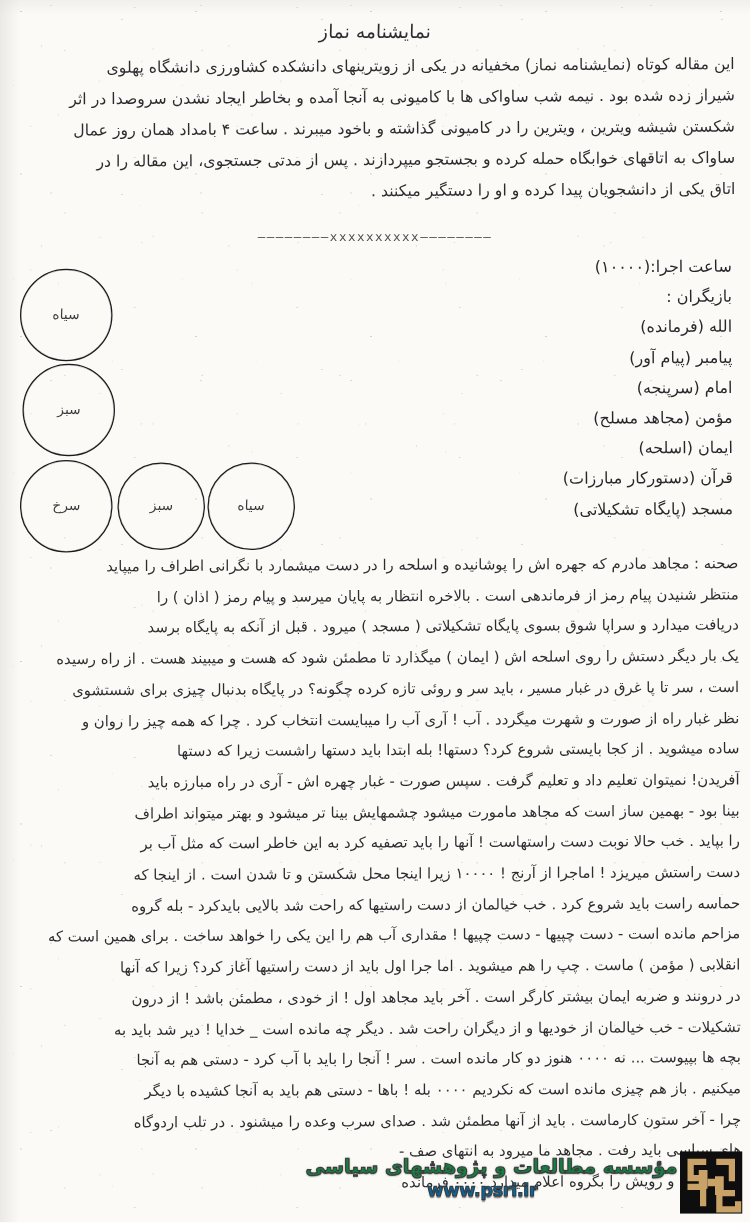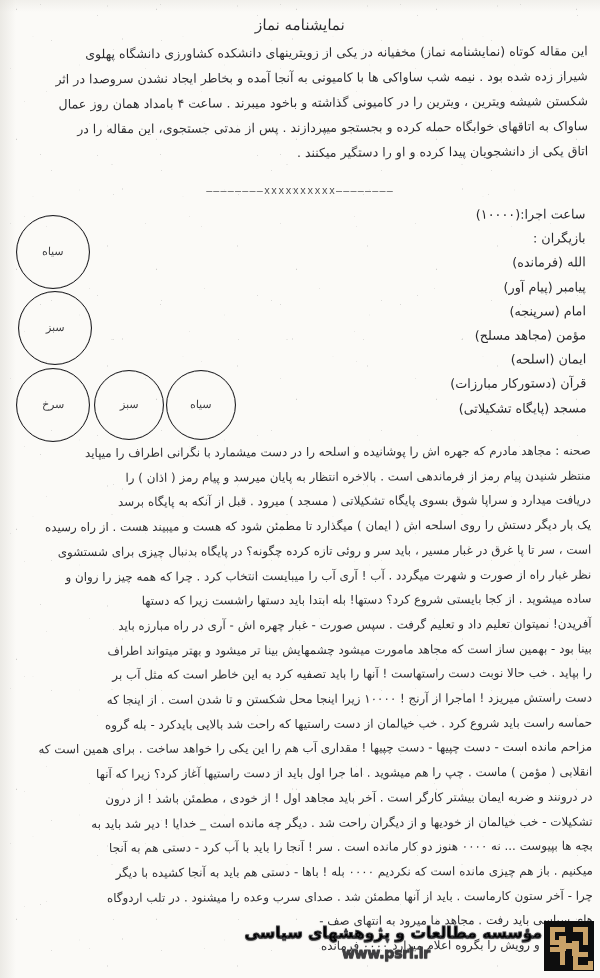--- a/index.html
+++ b/index.html
@@ -164,34 +164,34 @@
     bottom: 0;
     height: 60px;
     pointer-events: none;
   }
   #wm-text {
     position: absolute;
     right: 58px;
     top: 6px;
     font-size: 15.5px;
     font-weight: 700;
-    color: #000000;
+    color: #15803d;
     white-space: nowrap;
     -webkit-text-stroke: .9px #3b3b3f;
     text-shadow: 0 1px 1px rgba(0,0,0,.55), 0 0 2px rgba(0,0,0,.4);
     letter-spacing: -.4px;
   }
   #wm-url {
     position: absolute;
     right: 170px;
     top: 27px;
     font-size: 14px;
     font-weight: 700;
     font-family: "DejaVu Sans", sans-serif;
-    color: #404040;
+    color: #0369a1;
     direction: ltr;
     -webkit-text-stroke: .9px #3b3b3f;
     text-shadow: 0 1px 1px rgba(0,0,0,.5);
     letter-spacing: -.2px;
   }
   #wm-logo {
     position: absolute;
     right: 6px;
     top: 3px;
     width: 50px;

